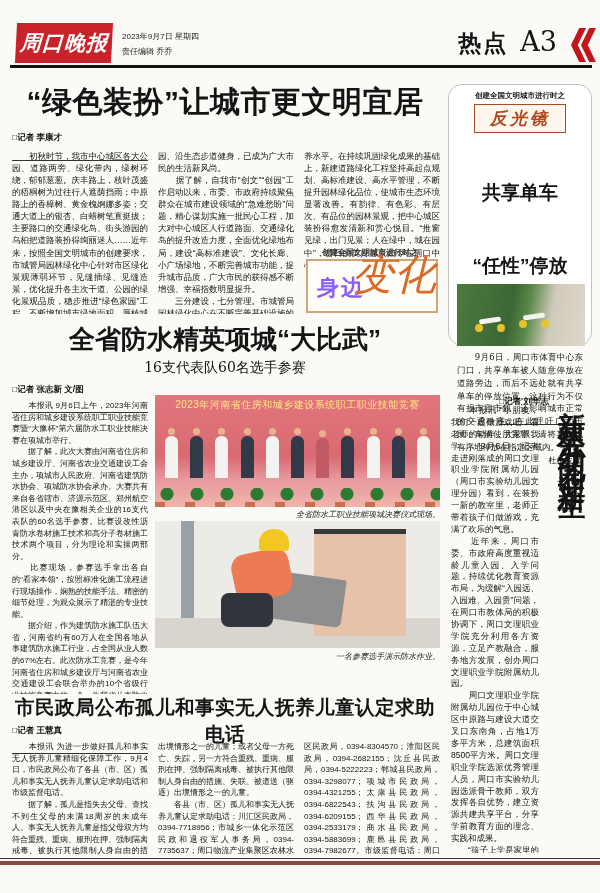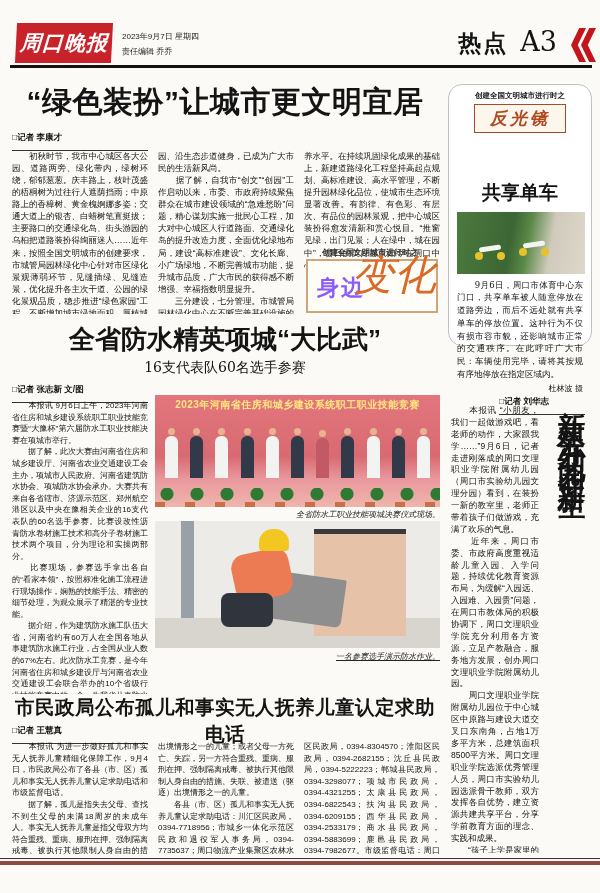--- a/index.html
+++ b/index.html
@@ -23,21 +23,21 @@
   .page-no{font-family:"DejaVu Serif",serif;font-size:27px;}
   .chevrons{display:flex;align-items:center;height:34px;margin-left:2px;align-self:center;}
   .chev{width:15px;height:34px;background:#c3161c;
     clip-path:polygon(55% 0,100% 0,45% 50%,100% 100%,55% 100%,0 50%);}
   .chev+.chev{margin-left:-5px;}
   .masthead-rule{left:10px;top:65px;width:582px;height:2.5px;background:#111;}
   
   .lead-headline{left:10px;top:82px;width:430px;text-align:center;
     font-size:30px;font-weight:900;letter-spacing:0.5px;}
   .byline{font-size:8.5px;font-weight:bold;border-bottom:1px solid #333;
-    padding-bottom:6px;color:#111;}
+    padding-bottom:16px;color:#111;}
   .lead-byline{left:12px;top:132px;width:136px;}
   .cols{display:flex;gap:10px;overflow:hidden;}
   .col{flex:1;font-size:8.5px;line-height:1.42;}
   .lead-cols{left:12px;top:150px;width:428px;height:164px;}
   
   .promo-kicker{left:300px;top:247px;width:140px;text-align:center;
     font-size:8px;font-weight:bold;color:#333;}
   .promo-box{left:306px;top:259px;width:128px;height:50px;background:#fffdf7;
     border:2px solid #cfa679;}
   .promo-word1{position:absolute;left:9px;top:12px;font-size:22px;font-weight:900;
@@ -68,21 +68,21 @@
   
   .contest-headline{left:10px;top:322px;width:430px;text-align:center;
     font-size:26px;font-weight:900;}
   .contest-subhead{left:10px;top:359px;width:430px;text-align:center;
     font-size:14px;font-family:"DejaVu Serif",serif;}
   .contest-byline{left:12px;top:384px;width:136px;}
   .contest-body{left:12px;top:400px;width:136px;height:294px;
     font-size:8px;line-height:1.45;overflow:hidden;}
   .photo1{left:155px;top:395px;width:285px;height:112px;overflow:hidden;
     background:linear-gradient(180deg,#e2757d 0%,#d96a72 55%,#e8989d 75%,#f0b5ac 100%);}
-  .banner{position:absolute;left:0;width:100%;text-align:center;font-weight:bold;
+  .banner{position:absolute;left:0;width:100%;text-align:center;font-weight:normal;
     color:#ffe87f;}
   .banner1{top:3px;font-size:10px;letter-spacing:0.5px;}
   .banner2{top:17px;font-size:11px;}
   .people{position:absolute;left:10px;right:10px;top:35px;height:48px;
     display:flex;justify-content:space-between;align-items:flex-end;}
   .person{width:13px;height:42px;border-radius:6px 6px 0 0;background:#f3f3f1;position:relative;}
   .person:nth-child(2n){background:#323a4a;}
   .person:nth-child(7){background:#c25a66;height:40px;}
   .person::before{content:"";position:absolute;top:-8px;left:3px;width:7px;height:7px;
     border-radius:50%;background:#e8b48f;}
@@ -100,21 +100,21 @@
   .p2-rig{position:absolute;right:34px;top:8px;width:92px;height:102px;background:#e6c3a8;
     border-top:5px solid #3a3a3a;}
   .p2-membrane{position:absolute;right:96px;top:52px;width:104px;height:48px;background:#8e8e8e;
     border-radius:8px 2px 6px 10px;transform:rotate(8deg);}
   .p2-helmet{position:absolute;left:104px;top:8px;width:30px;height:22px;border-radius:14px 14px 4px 4px;
     background:#f2c722;}
   .p2-torso{position:absolute;left:78px;top:30px;width:58px;height:48px;border-radius:14px;
     background:#ec7a52;transform:rotate(-12deg);}
   .p2-pants{position:absolute;left:66px;top:72px;width:52px;height:34px;border-radius:8px;
     background:#30343c;}
-  .cap2{left:155px;top:651px;width:285px;text-decoration:underline;}
+  .cap2{left:155px;top:651px;width:285px;}
   
   .hotline-headline{left:8px;top:694px;width:434px;text-align:center;
     font-size:19.5px;font-weight:900;letter-spacing:0.5px;}
   .hotline-byline{left:12px;top:725px;width:136px;}
   .hotline-cols{left:12px;top:741px;width:428px;height:114px;}
   .hotline-cols .col{font-size:8px;line-height:1.45;}
   
   .kg-byline{left:451px;top:396px;width:86px;margin-left:48px;}
   .kg-body{left:451px;top:405px;width:88px;height:448px;font-size:8.5px;
     line-height:1.4;overflow:hidden;}
@@ -159,20 +159,21 @@
   <div class="abs promo-kicker">创建全国文明城市进行时之</div>
   <div class="abs promo-box">
     <span class="promo-word1">身边</span>
     <span class="promo-word2">变化</span>
   </div>
 
   <div class="abs sidebar">
     <div class="mirror-kicker">创建全国文明城市进行时之</div>
     <div class="mirror-logo">反光镜</div>
     <div class="mirror-h">共享单车</div>
+    <div class="mirror-h">“任性”停放</div>
     <div class="bike-photo">
       <div class="bike" style="left:18px;top:32px;">
         <div class="frame"></div>
         <div class="w1"></div>
         <div class="w2"></div>
       </div>
       <div class="bike" style="left:62px;top:28px;">
         <div class="frame"></div>
         <div class="w1"></div>
         <div class="w2"></div>

